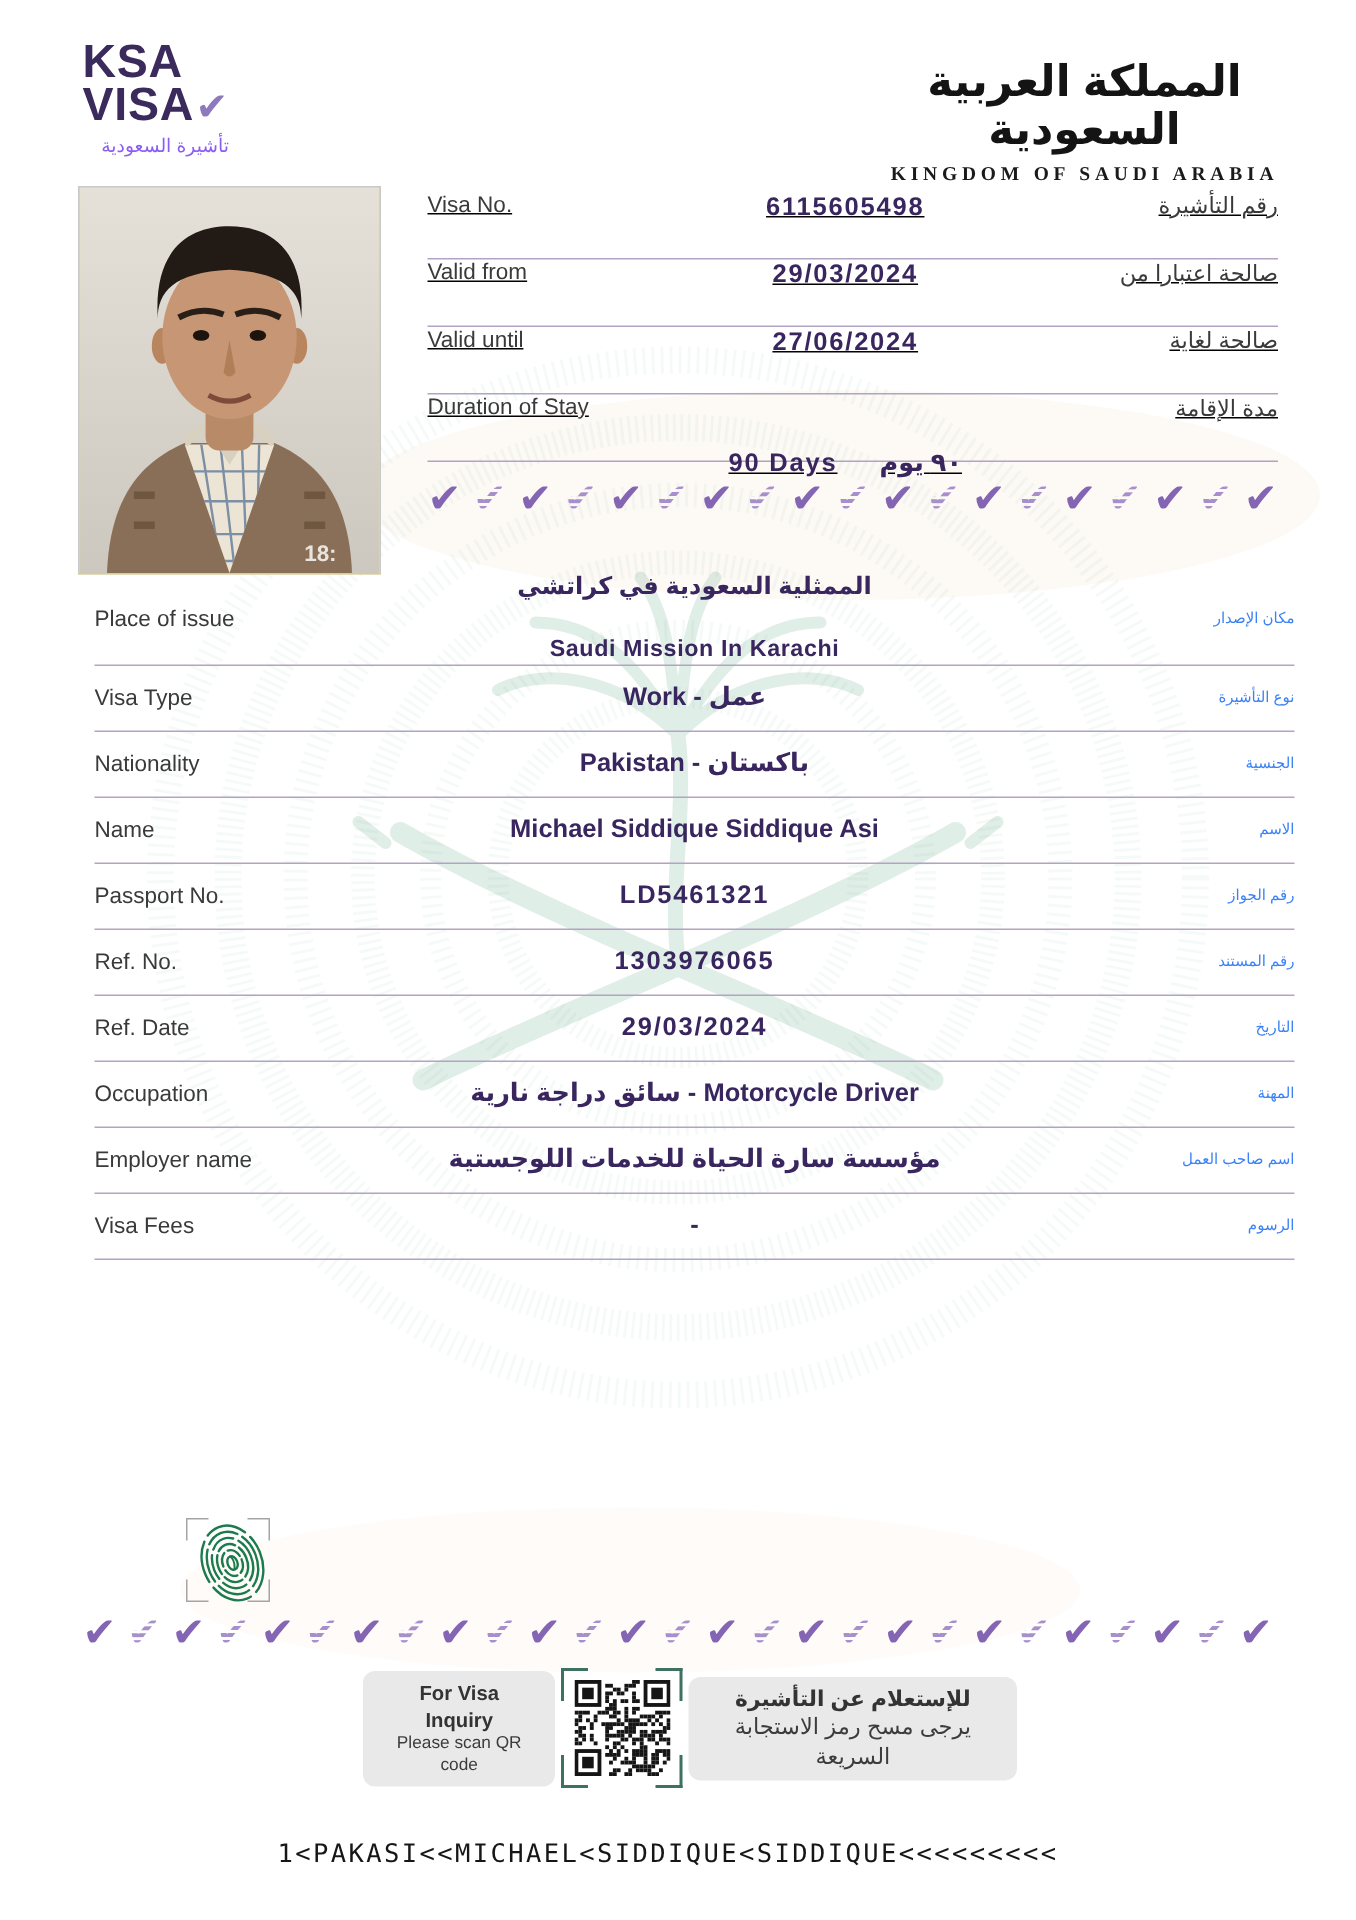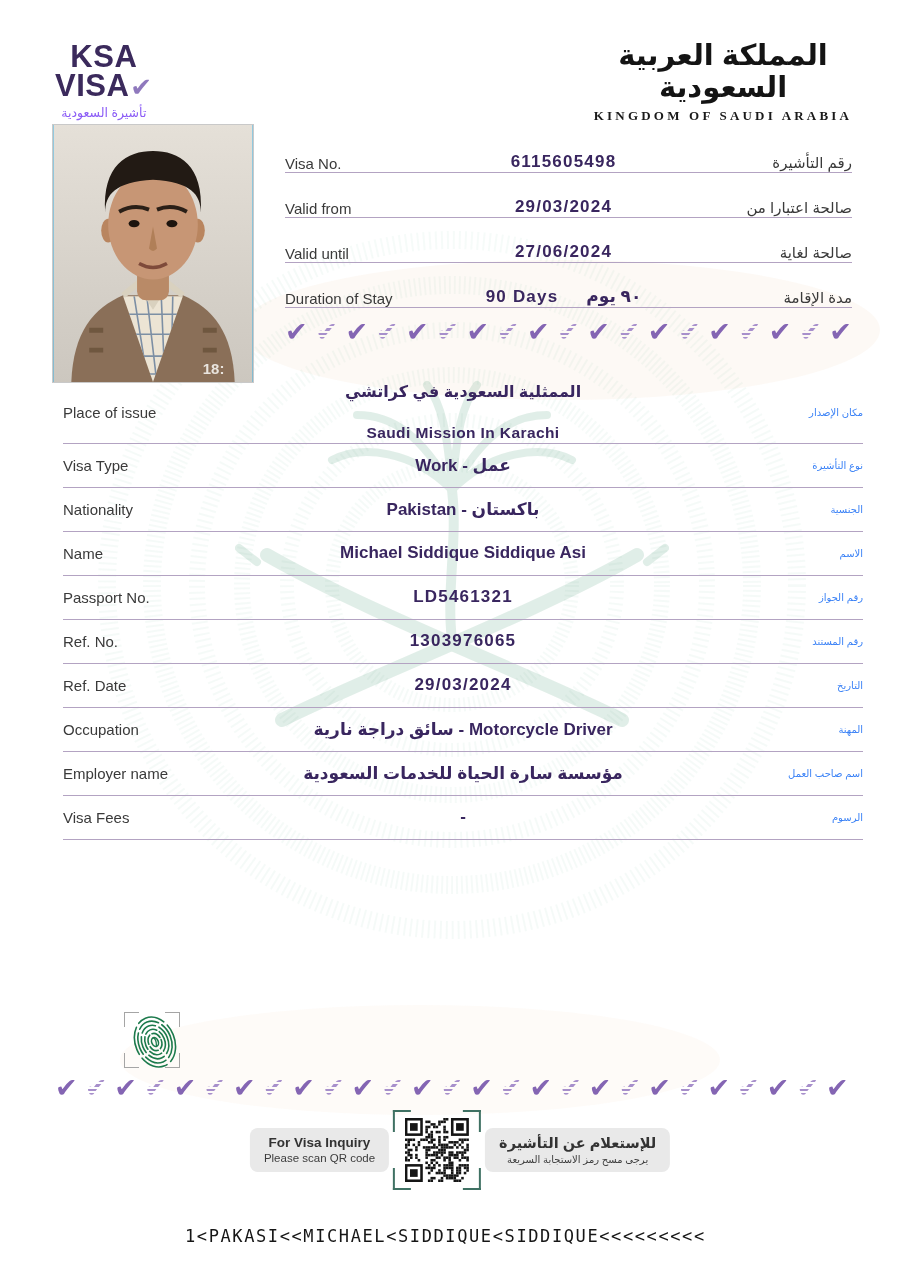--- a/index.html
+++ b/index.html
@@ -4,38 +4,38 @@
 <style>
   html,body { margin:0; padding:0; background:#ffffff; }
   .page {
     position:relative; width:904px; height:1280px; background:#fff;
     font-family:"Liberation Sans","DejaVu Sans",sans-serif; overflow:hidden;
     margin:0 auto;
   }
   .guilloche { position:absolute; inset:0; pointer-events:none; }
 
   
-  .logo { position:absolute; left:55px; top:42px; line-height:1;text-align:center; }
+  .logo { position:absolute; left:55px; top:26px; line-height:1; }
   .logo-line { font-weight:bold; font-size:31px; letter-spacing:.5px; color:#3b2a5c; line-height:.95; }
   .logo-check { color:#8f79bd; font-size:26px; margin-left:1px; }
   .logo-ar { margin-top:6px; font-size:12.5px; color:#8b5cf6; direction:rtl; }
 
   .kingdom { position:absolute; right:46px; top:40px; width:270px; text-align:center; }
   .kingdom-ar { font-size:29px; font-weight:bold; color:#141414; direction:rtl; line-height:1.1; }
   .kingdom-en { margin-top:4px; font-family:"Liberation Serif","DejaVu Serif",serif; font-weight:bold;
                 font-size:13px; letter-spacing:3.2px; color:#1a1a1a; }
 
   
   .photo { position:absolute; left:52px; top:124px; width:200px; height:257px;
-           border:1px solid #c9c9c9; background:#0ea5e9; }
+           border:1px solid #c9c9c9; background:#fde047; }
   .photo svg { display:block; width:100%; height:100%; }
 
   
   .top-table { position:absolute; left:285px; top:128px; width:567px; }
-  .trow { display:flex; align-items:flex-end; height:44px; border-bottom:1px solid #b3a3c2; }
+  .trow { display:flex; align-items:flex-start; height:44px; border-bottom:1px solid #b3a3c2;text-decoration:underline; }
   .trow .lbl { width:150px; font-size:15px; color:#3a3a3a; }
   .trow .arl { width:160px; text-align:right; font-size:15px; color:#3a3a3a; direction:rtl; }
   .trow .val { flex:1; text-align:center; font-weight:bold; font-size:17px; color:#39265f; }
 
   .num { letter-spacing:1.2px; }
   .dur { display:flex; justify-content:center; align-items:center; gap:28px;margin-top:36px; }
 
   .fields-table { position:absolute; left:52px; top:382px; width:800px;margin-left:11px; }
   .frow { display:flex; align-items:center; min-height:43px; border-bottom:1px solid #b3a3c2; }
   .frow .lbl { width:215px; font-size:15px; color:#3a3a3a; }
@@ -69,21 +69,21 @@
   .fp-wrap svg { position:absolute; left:3px; top:1px; }
 
   
   .qr-section { position:absolute; left:50%; top:1114px; transform:translateX(-50%);
                 display:flex; align-items:center; gap:12px;padding-left:16px; }
   .pill { background:#e9e9e9; border-radius:8px; padding:6px 14px; text-align:center; line-height:1.3; }
   .pill .t1 { font-size:13.5px; font-weight:bold; color:#333; }
   .pill .t2 { font-size:11.5px; color:#3c3c3c; }
   .pill.ar-pill { direction:rtl; }
   .pill.ar-pill .t1 { font-size:14.5px; }
-  .pill.ar-pill .t2 { font-size:10px; }
+  .pill.ar-pill .t2 { font-size:15px; }
   .qr-wrap { position:relative; width:72px; height:72px; display:flex; align-items:center; justify-content:center; }
   .qr-wrap .qbracket { position:absolute; width:16px; height:20px; border:2.4px solid #3f7163; }
   .qbracket.tl { top:-4px; left:-8px; border-right:none; border-bottom:none; }
   .qbracket.tr { top:-4px; right:-8px; border-left:none; border-bottom:none; }
   .qbracket.bl { bottom:-4px; left:-8px; border-right:none; border-top:none; }
   .qbracket.br { bottom:-4px; right:-8px; border-left:none; border-top:none; }
   .qr-wrap svg { background:#fff; }
 
   
   .mrz { position:absolute; left:185px; top:1186px;
@@ -254,21 +254,21 @@
       <span class="val num">29/03/2024</span>
       <span class="arl">التاريخ</span>
     </div>
     <div class="frow">
       <span class="lbl">Occupation</span>
       <span class="val val-ar" dir="rtl">Motorcycle Driver - سائق دراجة نارية</span>
       <span class="arl">المهنة</span>
     </div>
     <div class="frow">
       <span class="lbl">Employer name</span>
-      <span class="val val-ar" dir="rtl">مؤسسة سارة الحياة للخدمات السعودية</span>
+      <span class="val val-ar" dir="rtl">مؤسسة سارة الحياة للخدمات اللوجستية</span>
       <span class="arl">اسم صاحب العمل</span>
     </div>
     <div class="frow">
       <span class="lbl">Visa Fees</span>
       <span class="val">-</span>
       <span class="arl">الرسوم</span>
     </div>
   </div>
 
   <div class="fp-wrap">

